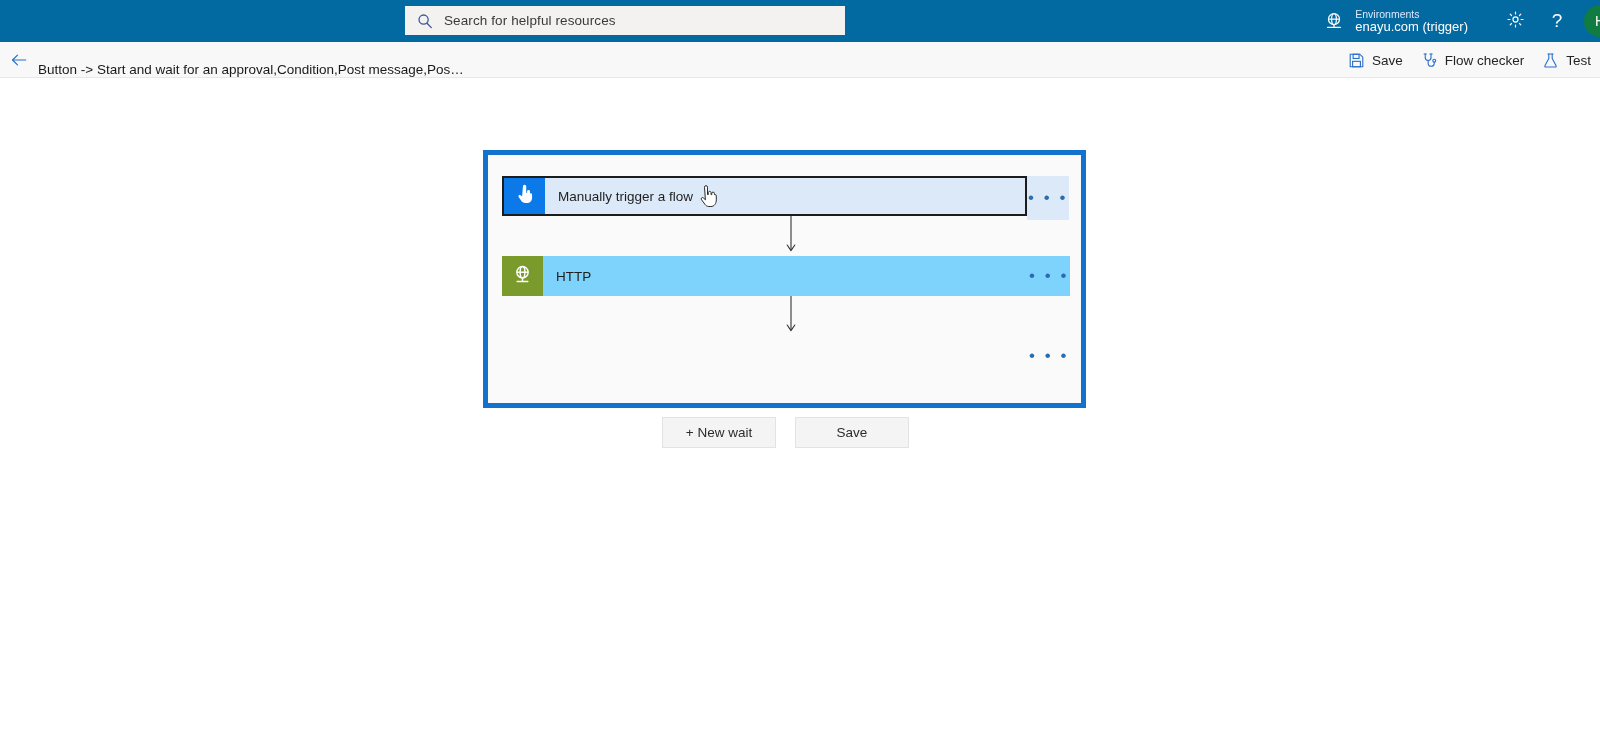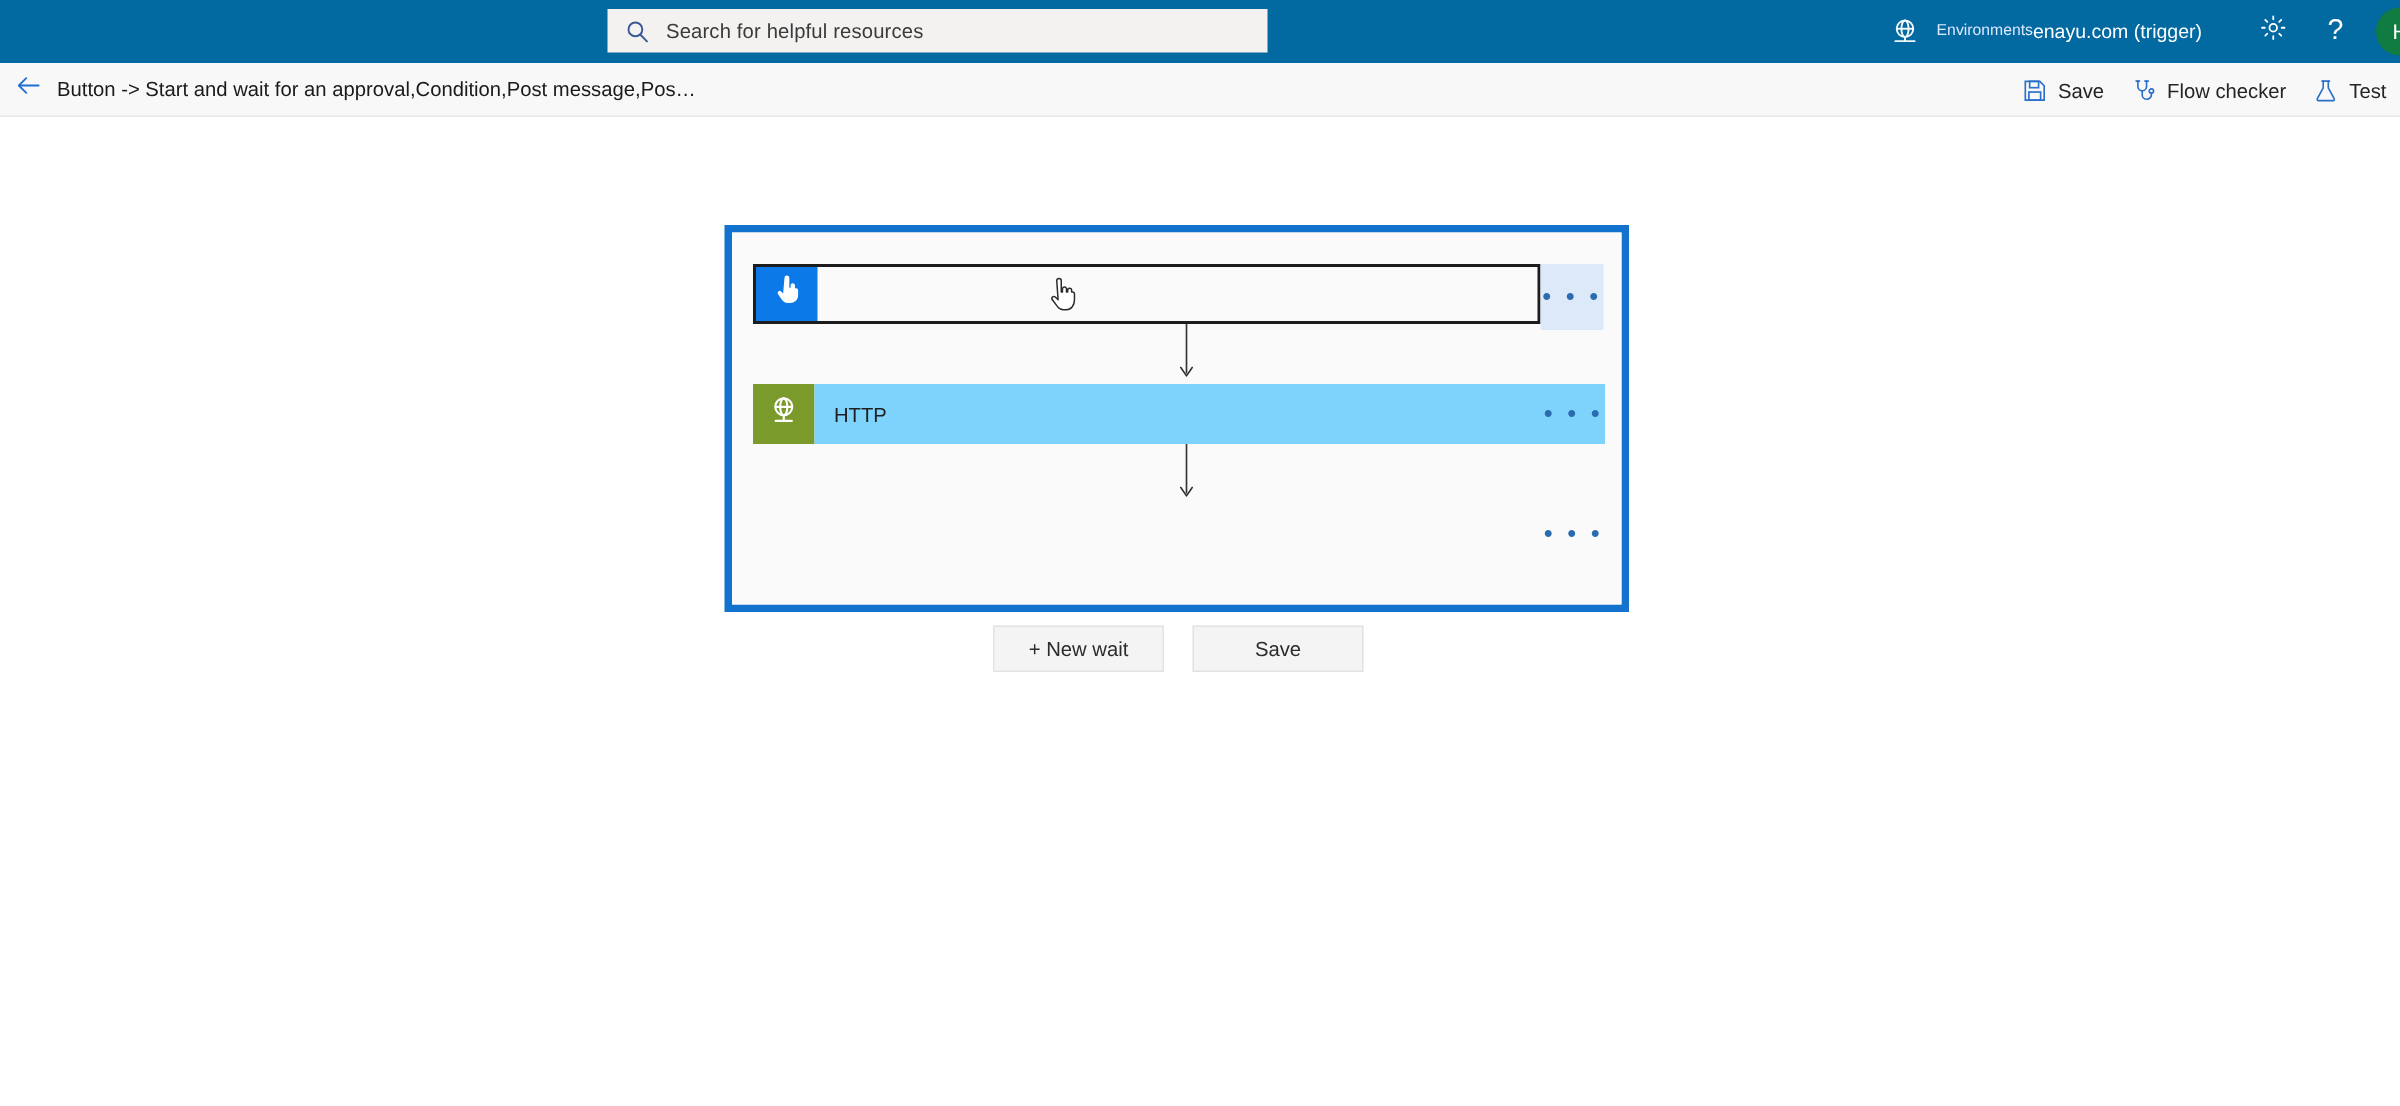--- a/index.html
+++ b/index.html
@@ -62,21 +62,21 @@
     align-items: center;
   }
   .env-globe {
     width: 22px; height: 22px;
     color: #ffffff;
     margin-right: 10px;
     opacity: .95;
   }
   .env-block {
     display: flex;
-    flex-direction: row;
+    flex-direction: column;
     justify-content: center;
     line-height: 1.15;
     margin-right: 26px;
     cursor: pointer;
   }
   .env-label {
     font-size: 10.5px;
     color: #dce9ff;
   }
   .env-value {
@@ -111,21 +111,21 @@
     cursor: pointer;
   }
 
   
   .command-bar {
     position: relative;
     height: 36px;
     background: #f8f8f8;
     border-bottom: 1px solid #e8e8e8;
     display: flex;
-    align-items: center;
+    align-items: flex-end;
     width: 1600px;
   }
   .back-arrow {
     width: 30px; height: 30px;
     margin-left: 4px;
     display: flex;
     align-items: center;
     justify-content: center;
     color: #1f6fd0;
     cursor: pointer;
@@ -409,20 +409,23 @@
   <div class="flow-outline">
     <div class="flow-inner">
 
       <div class="card card-trigger">
         <div class="card-icon">
           <span>
             <svg viewBox="0 0 24 24" fill="currentColor">
               <path d="M10.4 3.4a1.7 1.7 0 0 1 3.4 0v6.9h.9V8.7a1.5 1.5 0 0 1 3 0v1.9h.8a1.4 1.4 0 0 1 1.4 1.4v3.3c0 3.2-2.1 5.5-5.4 5.5h-1.7c-2 0-3.2-.8-4.2-2.2l-2.7-4a1.4 1.4 0 0 1 2-1.9l1.6 1.5z"></path>
             </svg>
           </span>
+        </div>
+        <div class="card-body">
+          <span class="card-title">Manually trigger a flow</span>
         </div>
       </div>
       <div class="card-menu menu-trigger">• • •</div>
 
       <div class="connector conn-1">
         <svg viewBox="0 0 12 40" preserveAspectRatio="none" fill="none" stroke="#333333" stroke-width="1.1">
           <line x1="6" y1="0" x2="6" y2="33"></line>
           <polyline points="2.2,29 6,34.6 9.8,29" stroke-linejoin="round" stroke-linecap="round"></polyline>
         </svg>
       </div>

